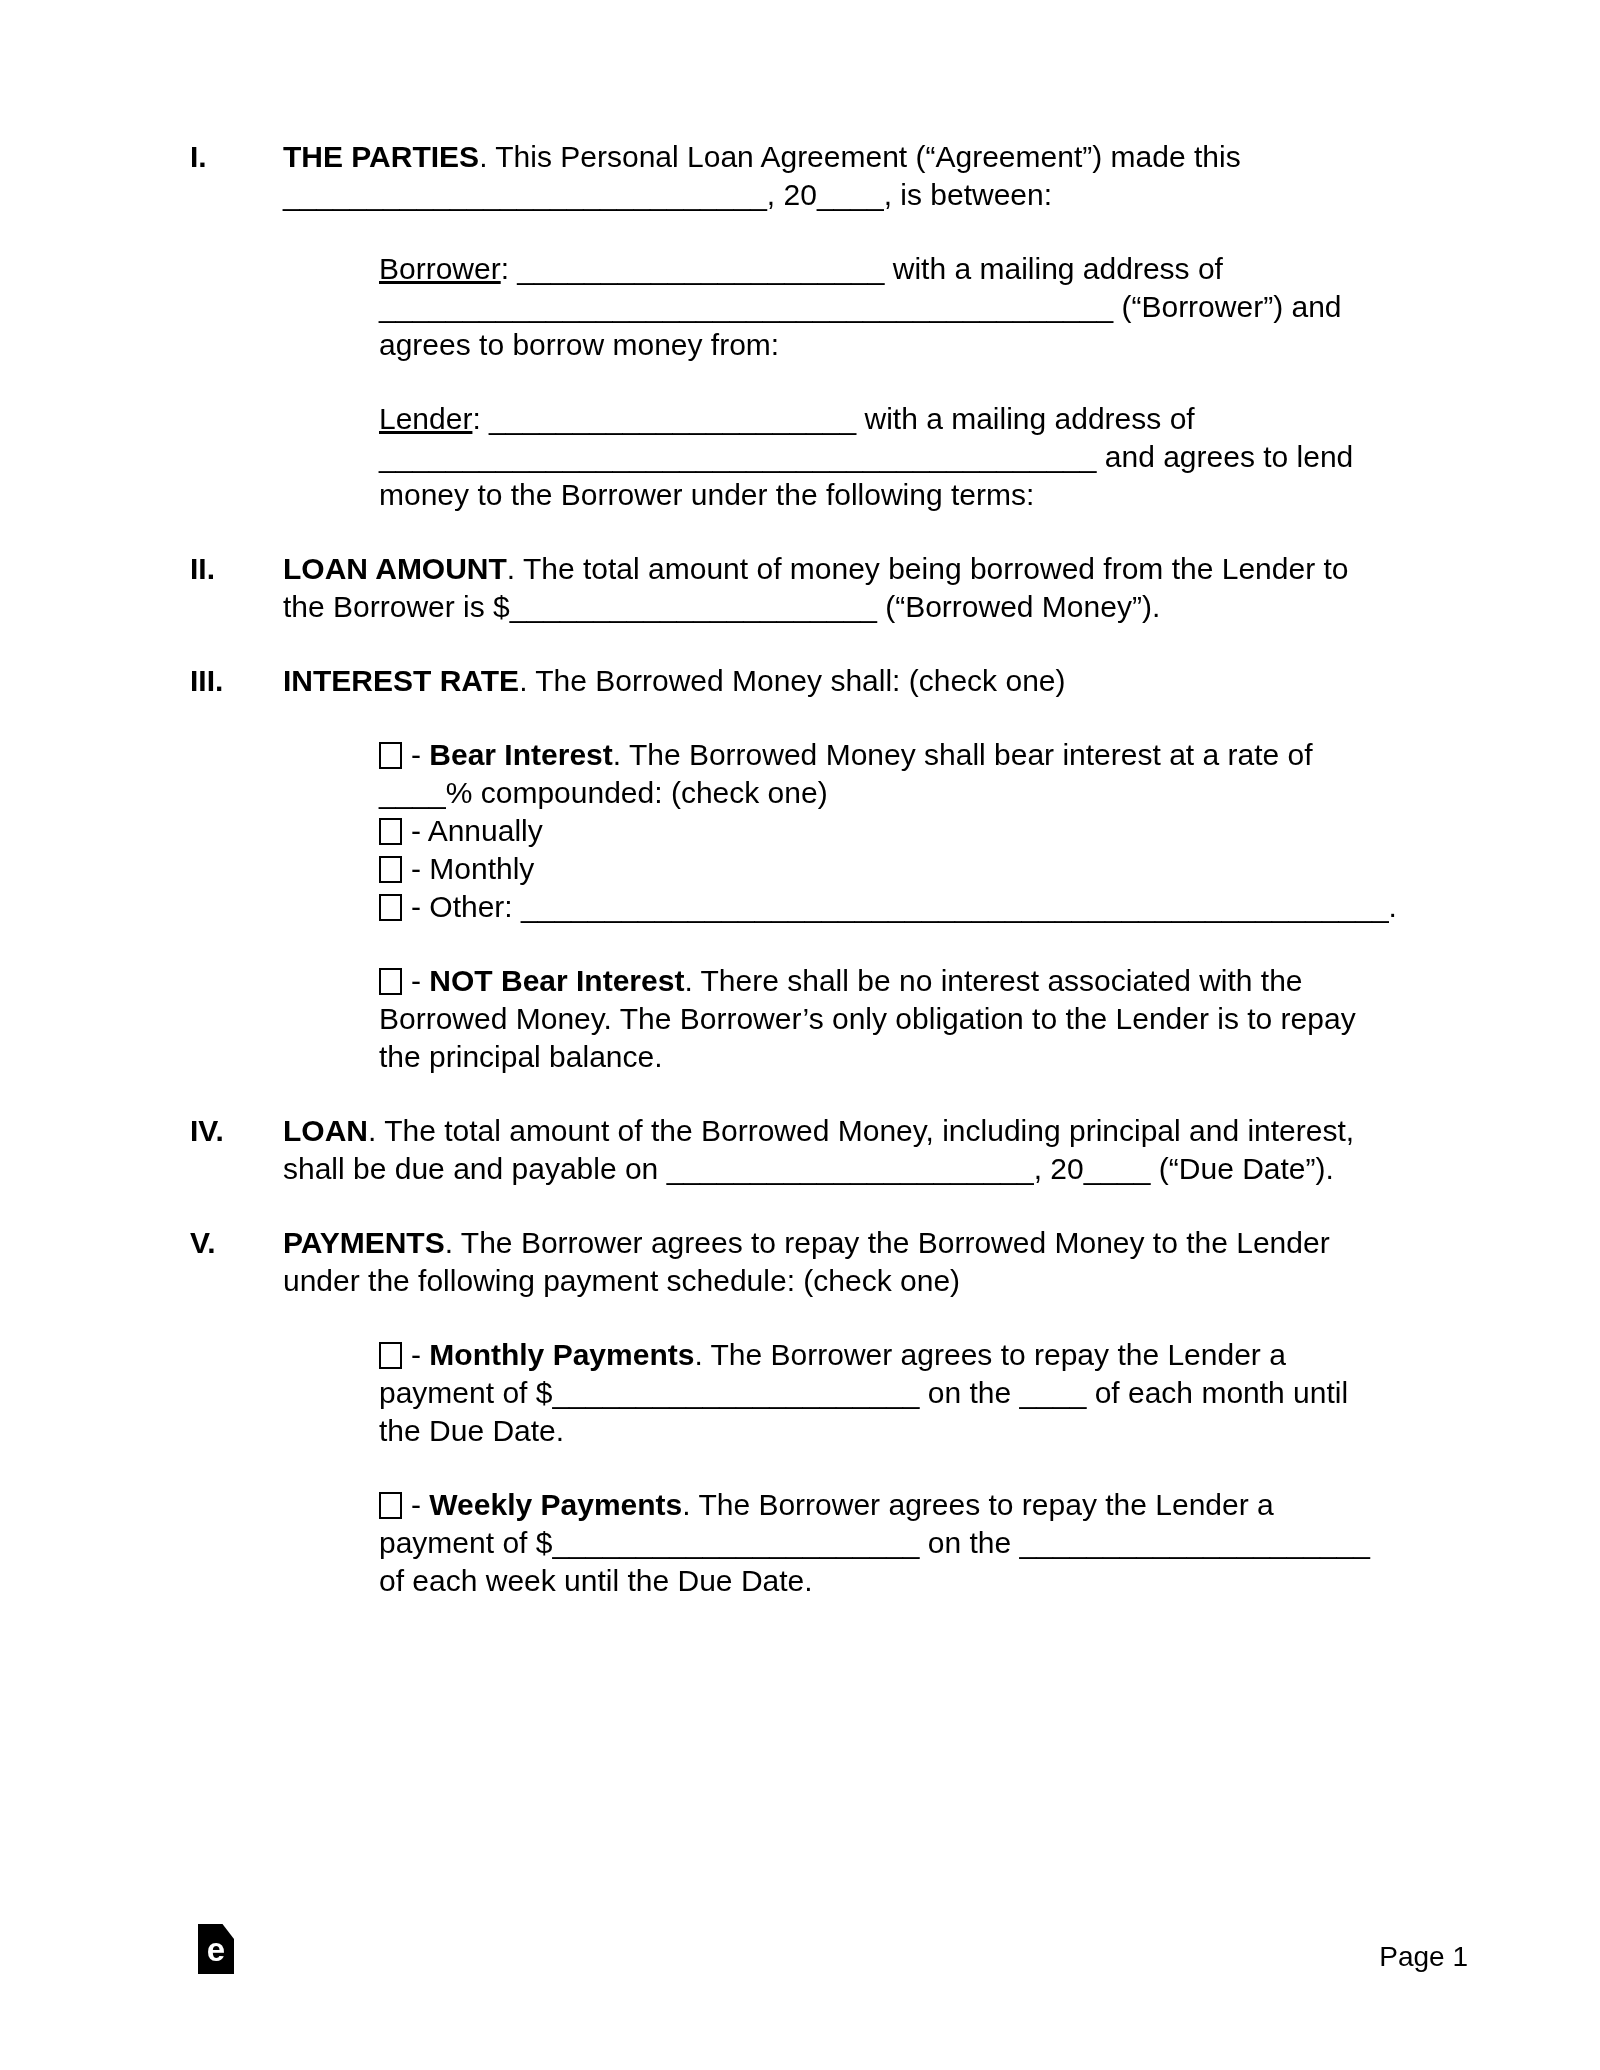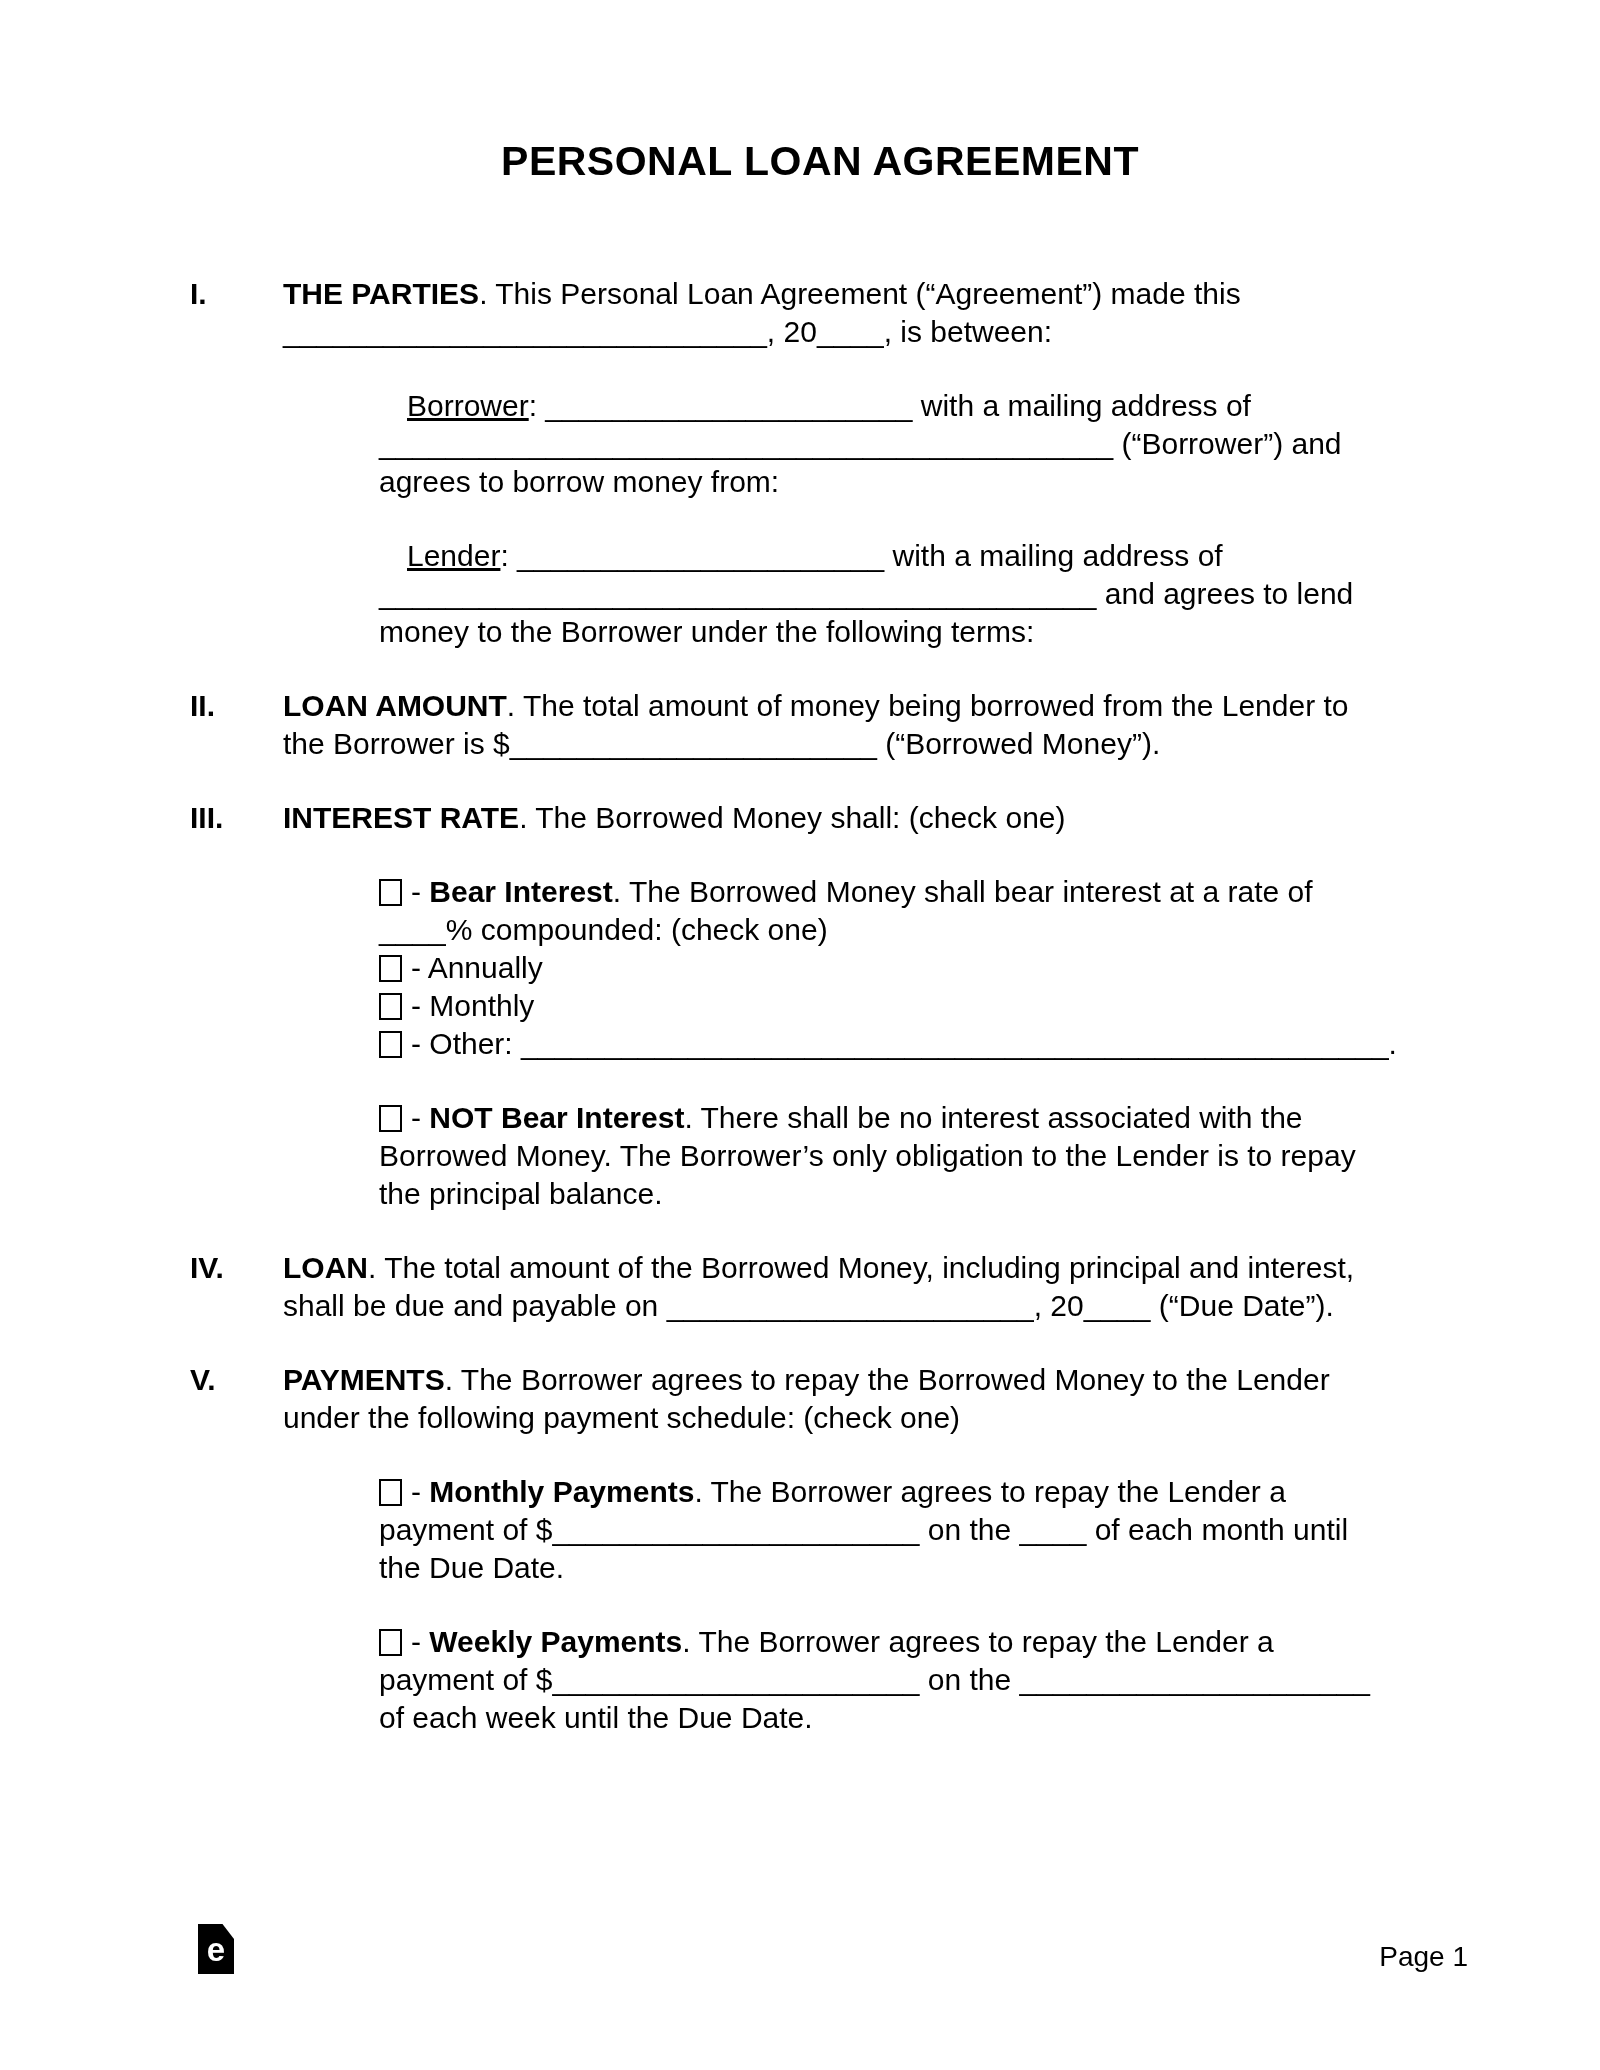--- a/index.html
+++ b/index.html
@@ -13,41 +13,40 @@
     font-size:41px; line-height:47px; font-weight:700; text-align:center;
     margin:0 0 90px 0; white-space:nowrap; letter-spacing:0.5px;
   }
   .sec { display:flex; }
   .num { flex:0 0 93px; font-weight:700; }
   .body { flex:1 1 auto; min-width:0; }
   .blk { margin:0 0 36px 0; white-space:nowrap; }
   .indent1 { margin-left:96px; }
   .opt { white-space:nowrap; }
   b { font-weight:700; }
-  .u { text-decoration:underline;margin-left:28px; }
+  .u { text-decoration:underline; }
   .cb {
     display:inline-block; width:19px; height:23px; border:2px solid #000;
     vertical-align:-4px; margin-right:9px; background:#fff; box-sizing:content-box;
   }
   .logo {
     position:absolute; left:198px; top:1924px; width:36px; height:50px;
     background:#000; color:#fff;
     clip-path:polygon(0 0, 68% 0, 100% 30%, 100% 100%, 0 100%);
     display:flex; align-items:center; justify-content:center;
     font-size:33px; font-weight:700; line-height:1;
   }
   .pagenum { position:absolute; top:1941px; right:132px; font-size:28px; line-height:32px; }
 </style>
 </head>
 <body>
 
 <div class="page">
   <div class="content">
 
-    <div class="title">PERSONAL LOAN AGREEMENT</div>
 
     <div class="sec">
       <div class="num">I.</div>
       <div class="body">
         <div class="blk"><b>THE PARTIES</b><span>. This Personal Loan Agreement (“Agreement”) made this</span><br>
           <span>_____________________________, 20____, is between:</span>
         </div>
 
         <div class="blk indent1"><span class="u">Borrower</span><span>: ______________________ with a mailing address of</span><br>
           <span>____________________________________________ (“Borrower”) and</span><br>

